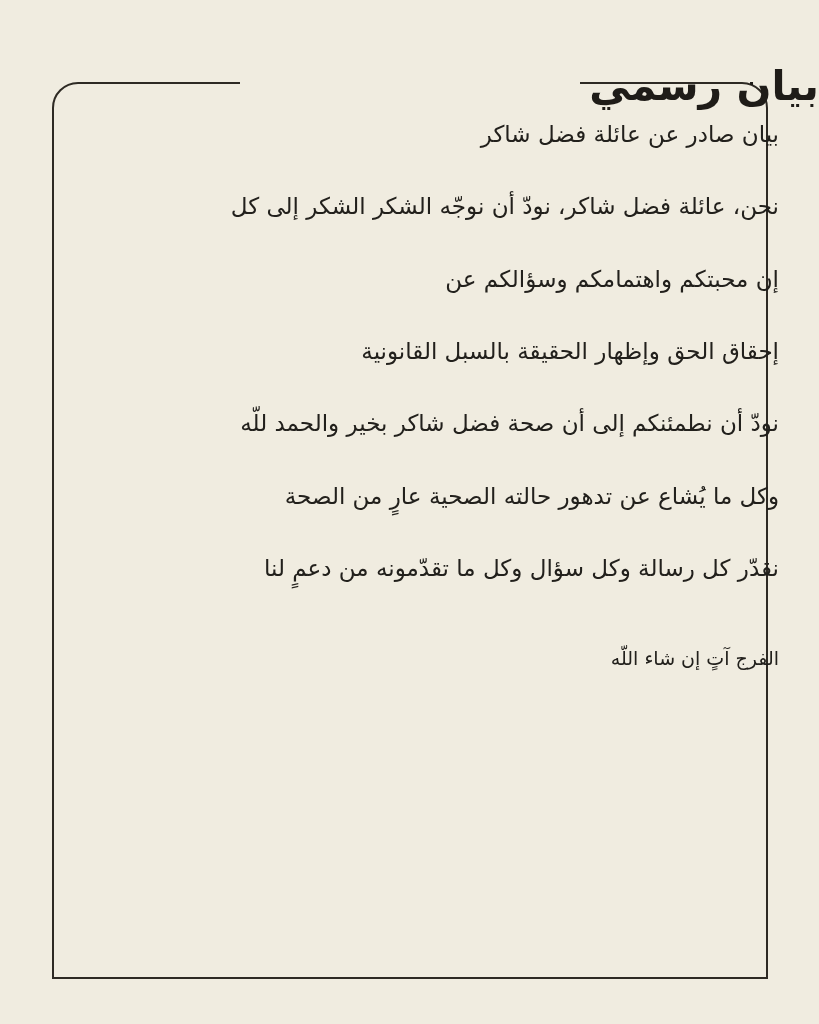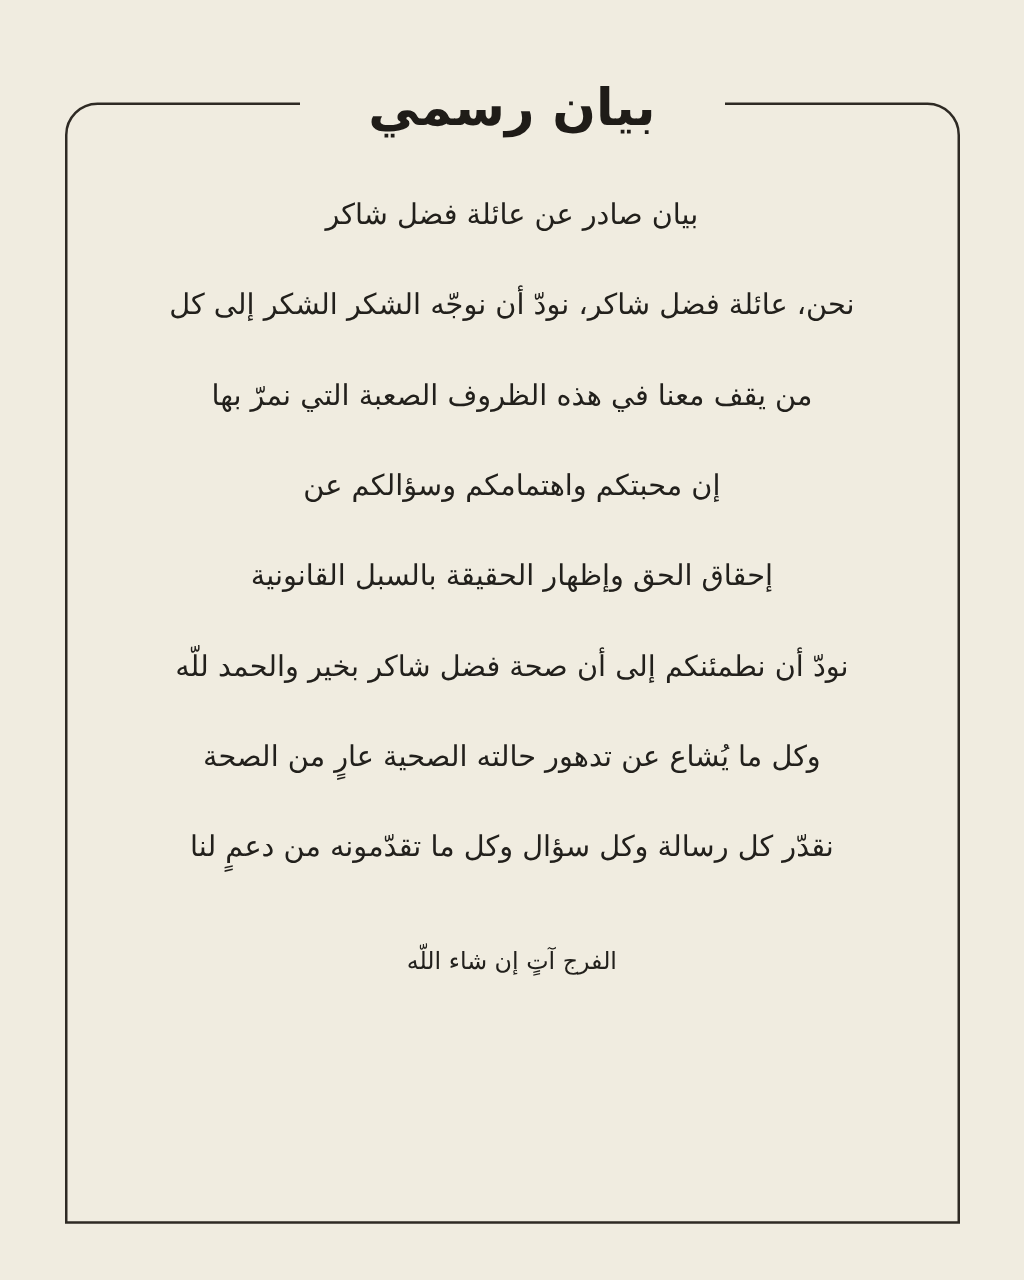--- a/index.html
+++ b/index.html
@@ -35,39 +35,37 @@
     width: 340px;
     height: 6px;
     background: #f0ece0;
   }
 
   .statement-title {
     position: absolute;
     top: 62px;
     left: 0;
     width: 819px;
-    text-align: center;
+    text-align: right;
     font-size: 41px;
     font-weight: 700;
     color: #1f1c18;
     letter-spacing: 0px;
     line-height: 1.2;
     direction: rtl;
   }
 
   .statement-body {
     position: absolute;
     top: 118px;
     left: 40px;
     right: 40px;
     bottom: 30px;
     direction: rtl;
-    text-align: center;
     color: #1f1c18;
-    margin-top: 38px;
   }
 
   .body-line {
     font-size: 23px;
     line-height: 1.45;
     margin: 0 0 39px 0;
     color: #22201c;
     font-weight: 500;
     white-space: nowrap;
   }
@@ -90,20 +88,19 @@
 
 <div class="statement-card">
   <div class="title-gap"></div>
 </div>
 
 <div class="statement-title">بيان رسمي</div>
 
 <div class="statement-body">
   <p class="body-line first">بيان صادر عن عائلة فضل شاكر</p>
   <p class="body-line">نحن، عائلة فضل شاكر، نودّ أن نوجّه الشكر الشكر إلى كل</p>
-  <p class="body-line">من يقف معنا في هذه الظروف الصعبة التي نمرّ بها</p>
   <p class="body-line">إن محبتكم واهتمامكم وسؤالكم عن</p>
   <p class="body-line">إحقاق الحق وإظهار الحقيقة بالسبل القانونية</p>
   <p class="body-line">نودّ أن نطمئنكم إلى أن صحة فضل شاكر بخير والحمد للّه</p>
   <p class="body-line">وكل ما يُشاع عن تدهور حالته الصحية عارٍ من الصحة</p>
   <p class="body-line">نقدّر كل رسالة وكل سؤال وكل ما تقدّمونه من دعمٍ لنا</p>
   <p class="body-line closing spacer-before">الفرج آتٍ إن شاء اللّه</p>
 </div>
 
 </body></html>

